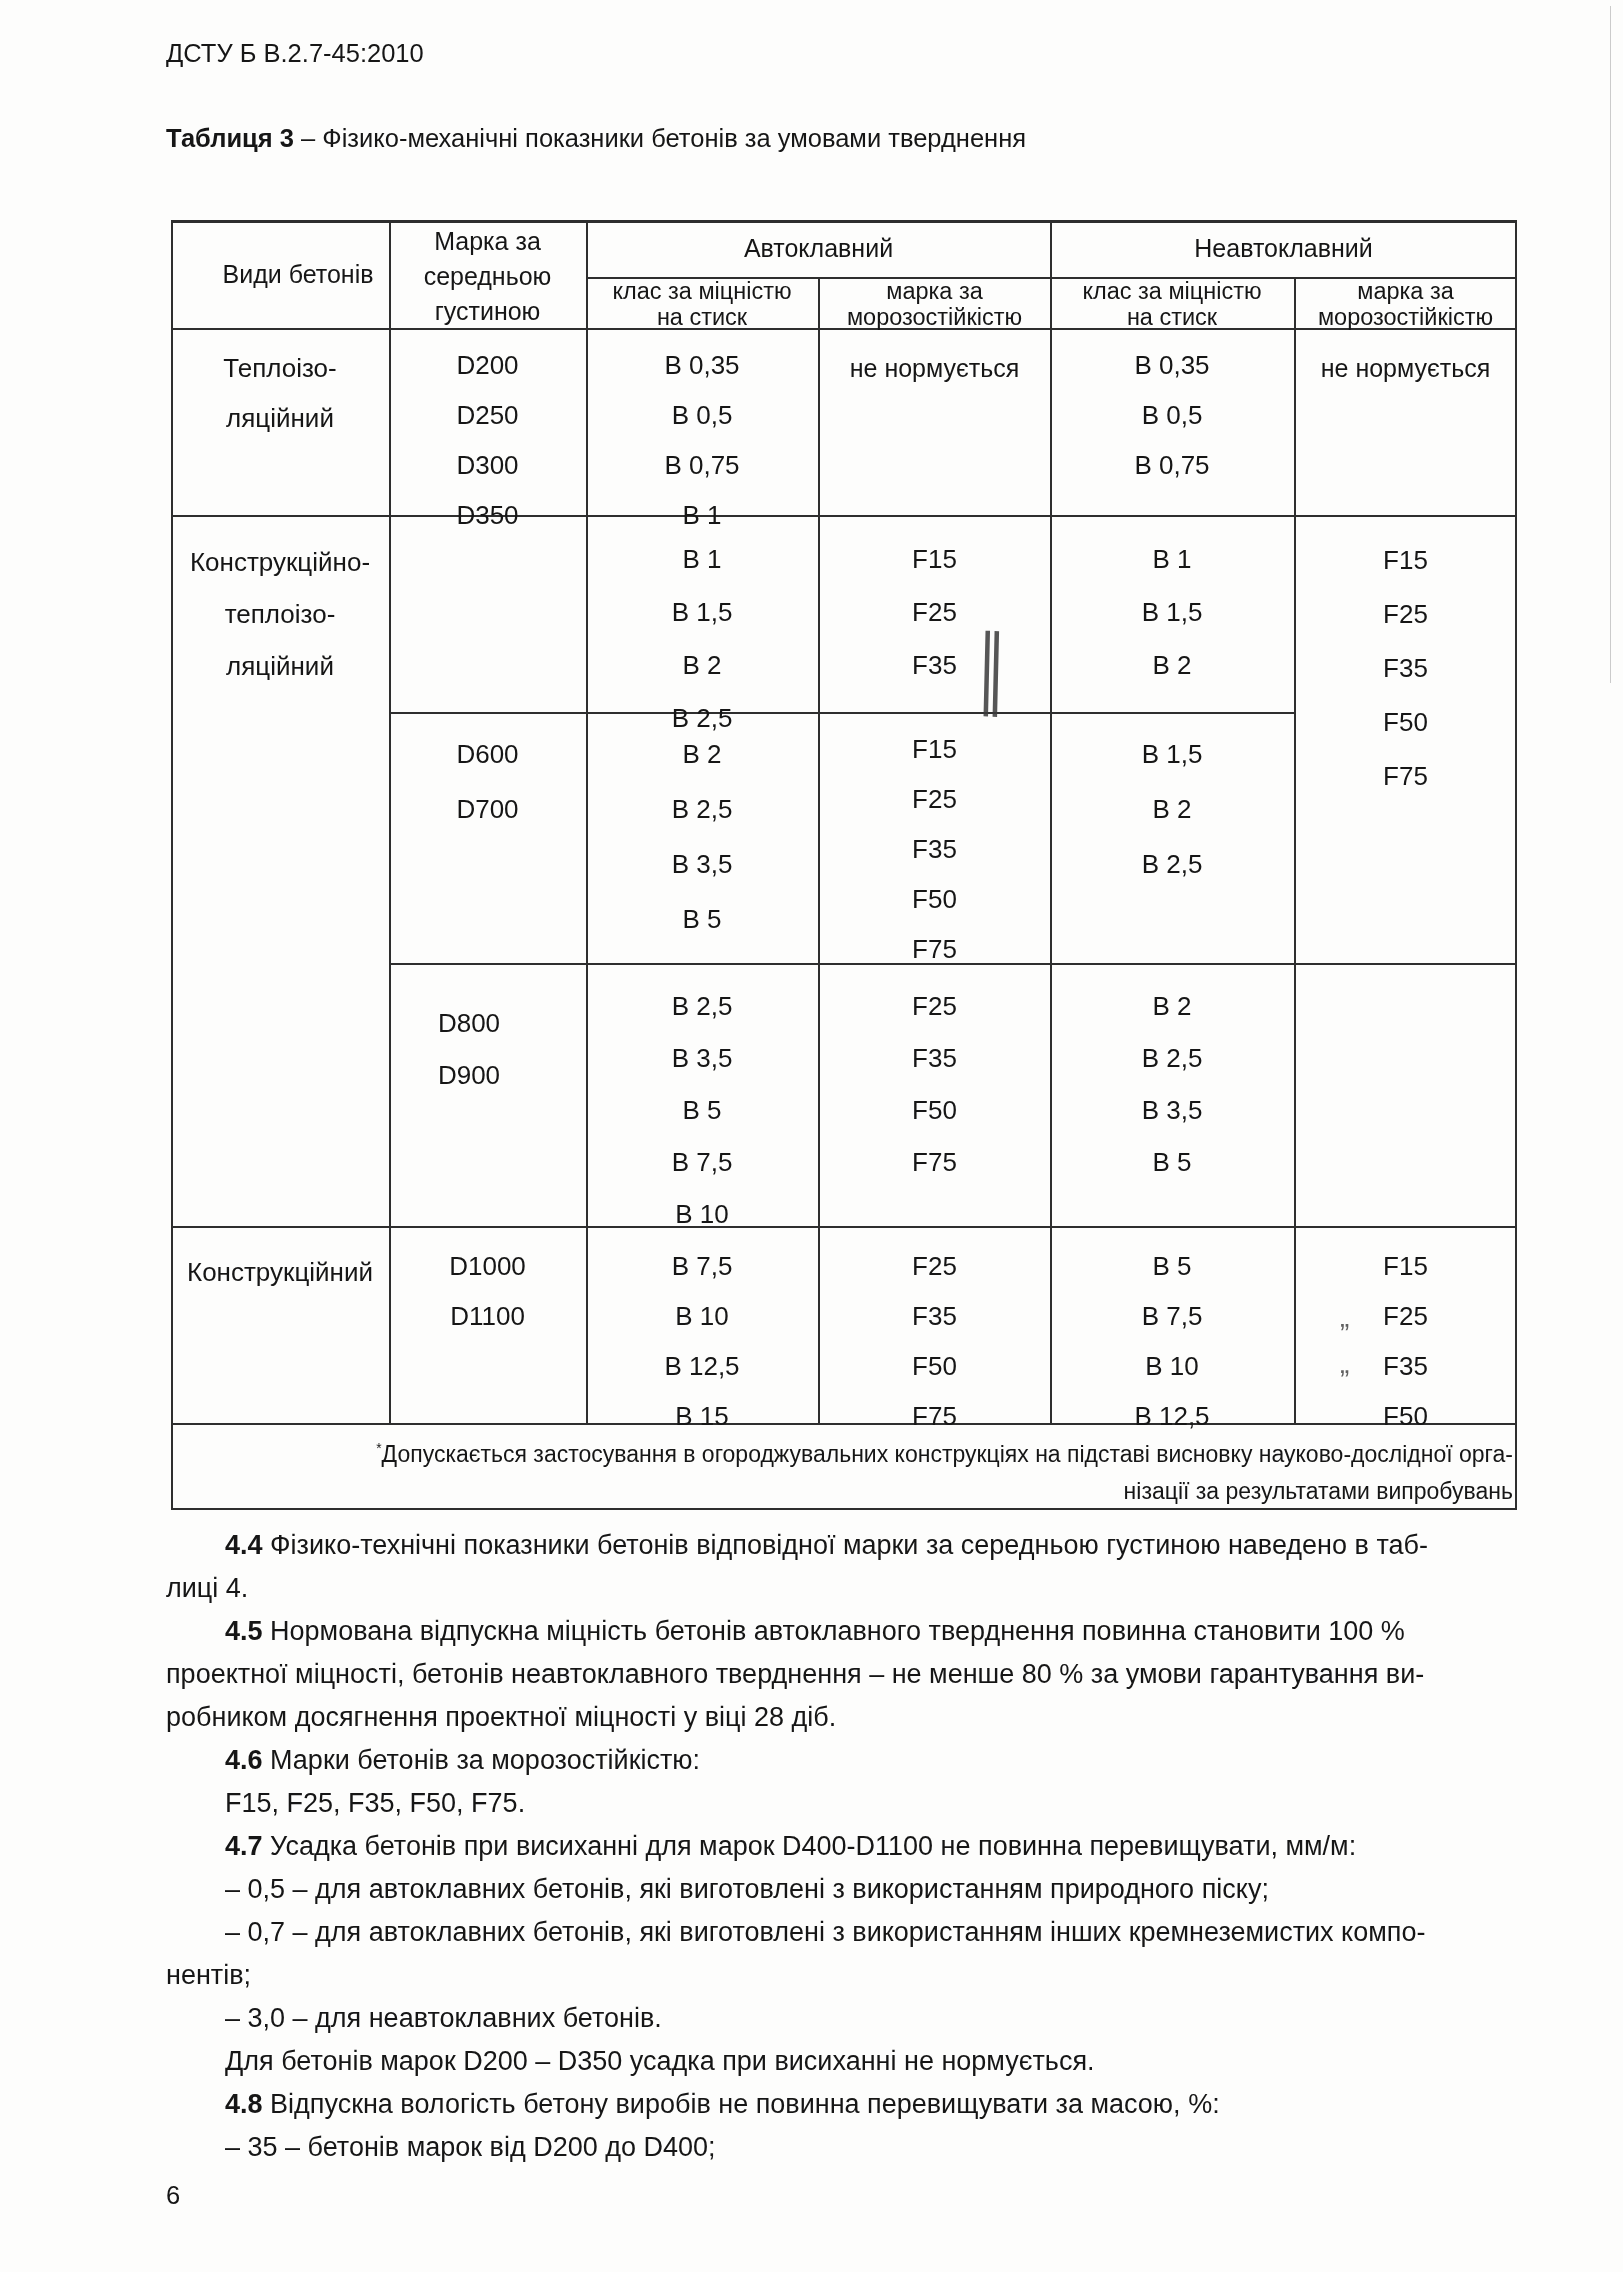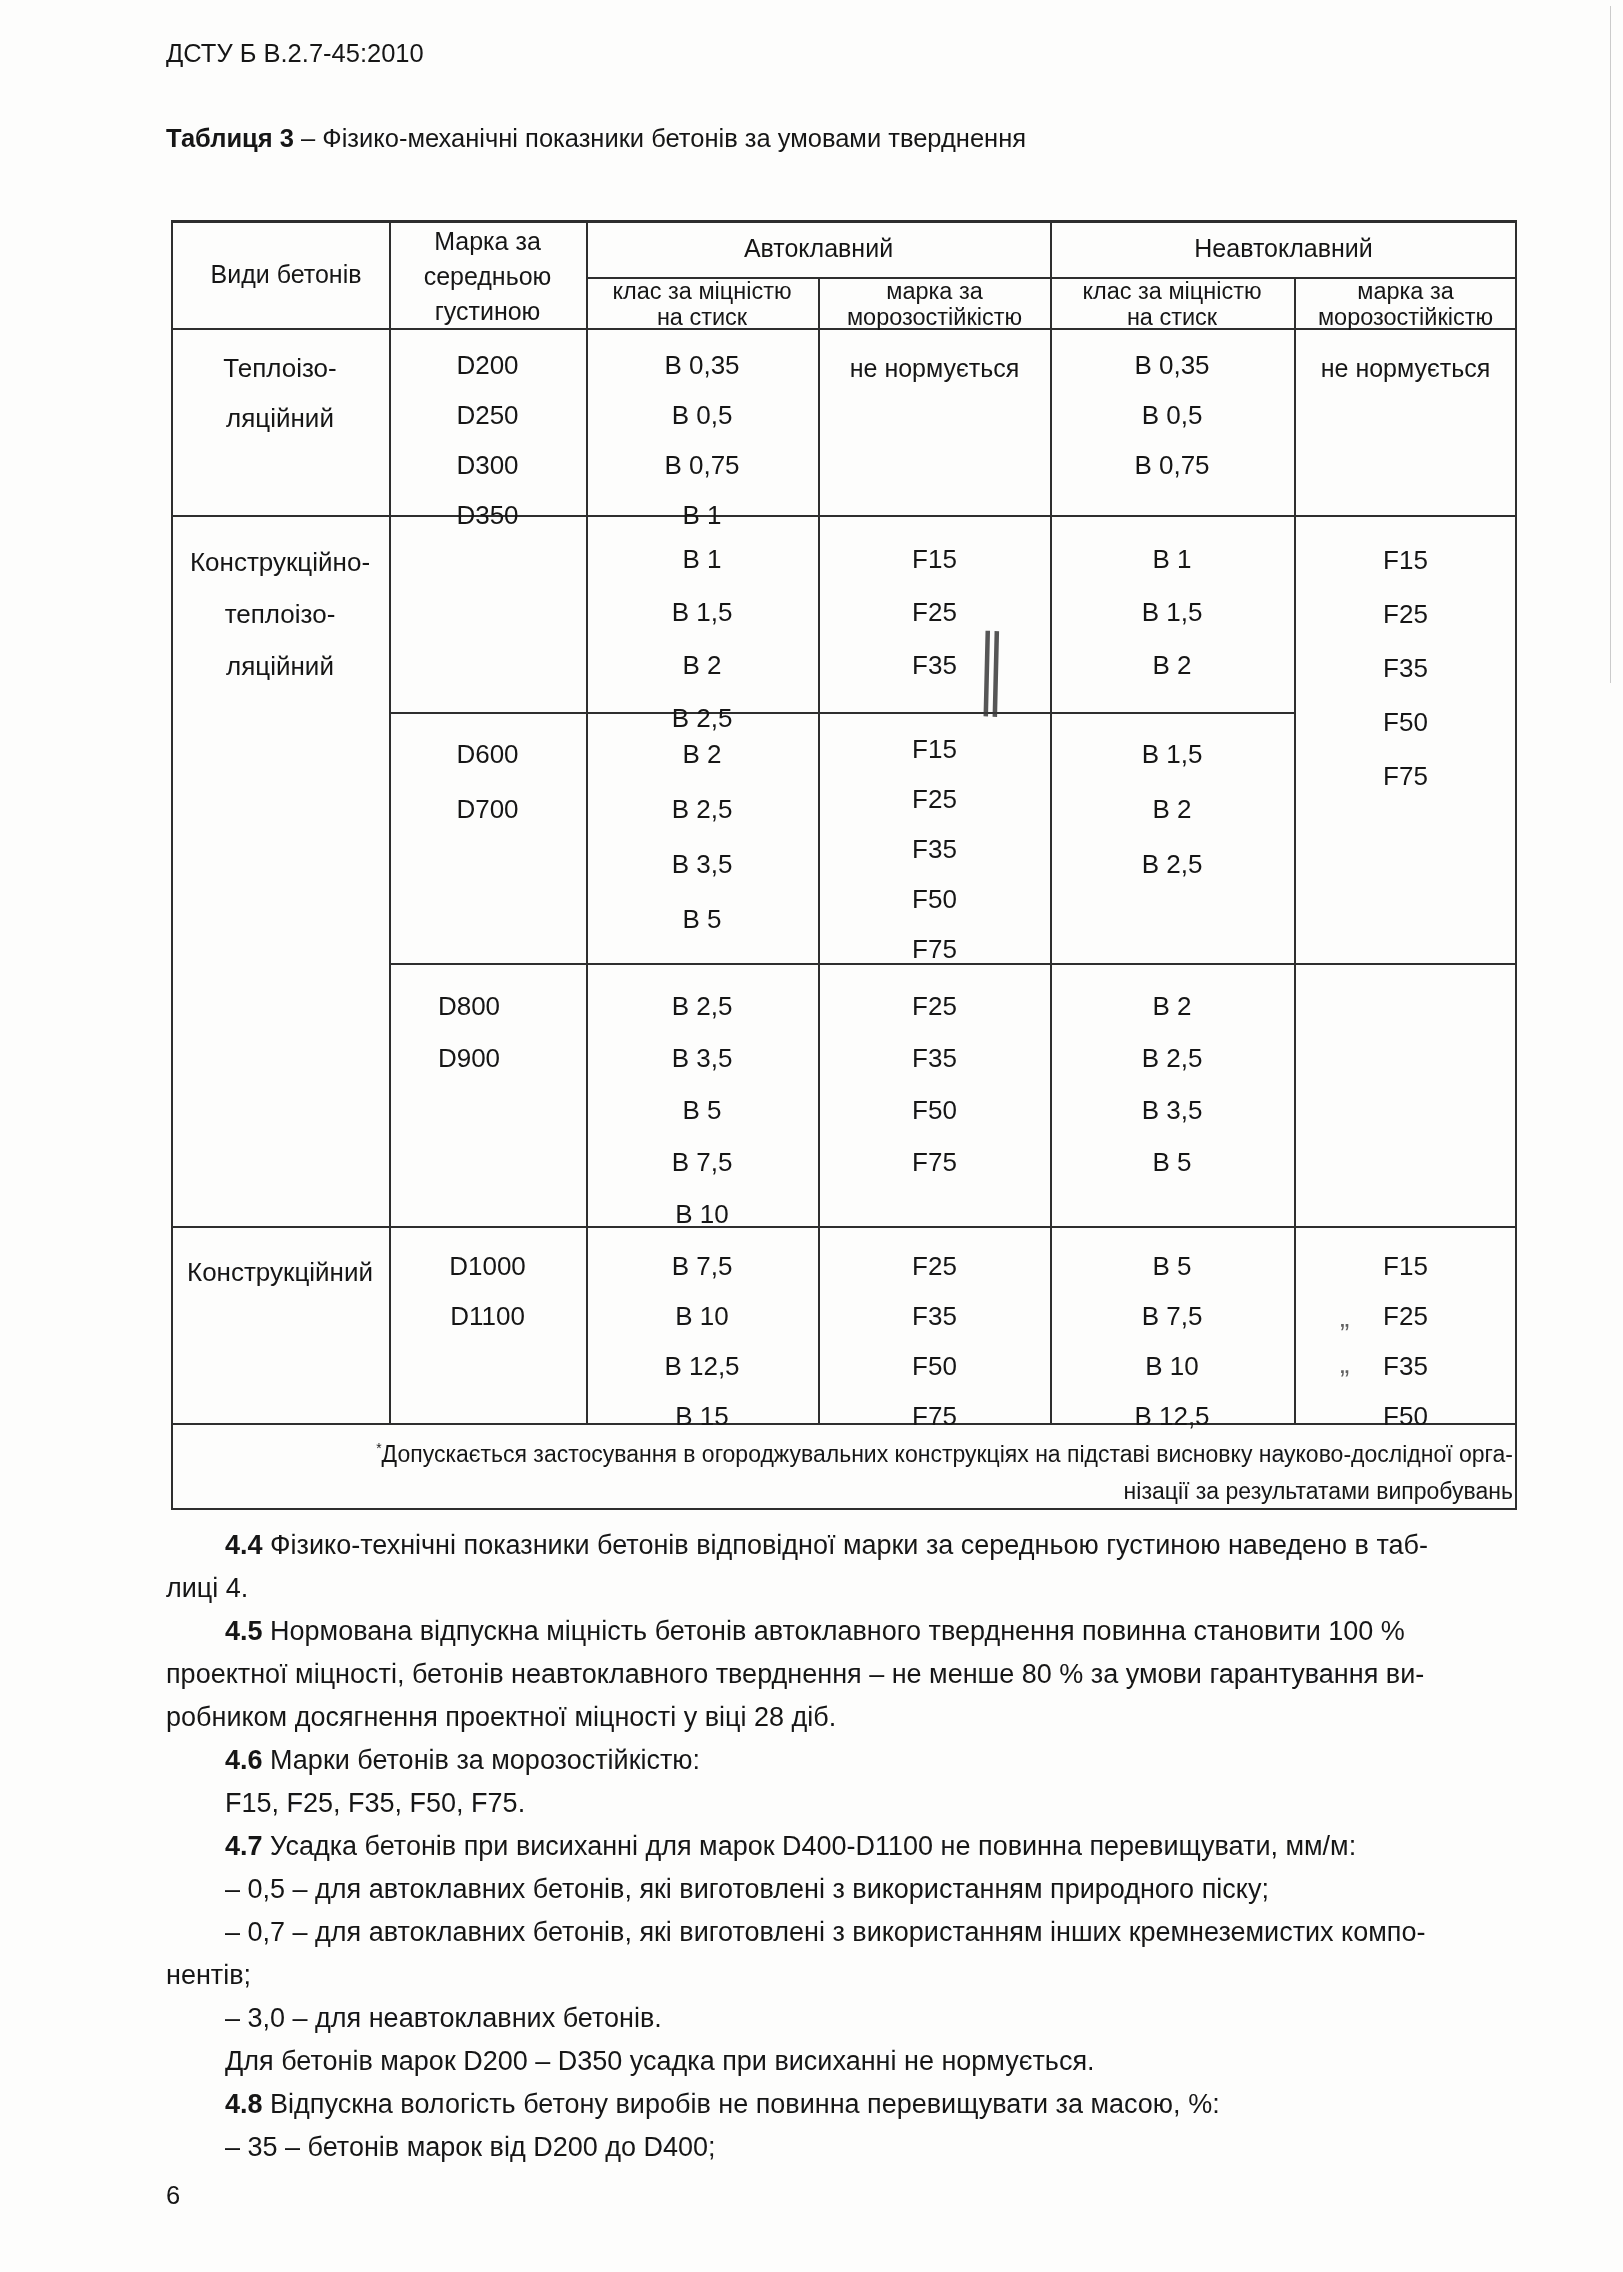--- a/index.html
+++ b/index.html
@@ -57,21 +57,21 @@
     <div class="gl h" style="top:0;left:0;width:1346px;height:2.8px"></div>
     <div class="gl h" style="top:57px;left:415px;width:931px"></div>
     <div class="gl h" style="top:108px;left:0;width:1346px"></div>
     <div class="gl h" style="top:295px;left:0;width:1346px"></div>
     <div class="gl h" style="top:492px;left:218px;width:905px"></div>
     <div class="gl h" style="top:743px;left:218px;width:1128px"></div>
     <div class="gl h" style="top:1006px;left:0;width:1346px"></div>
     <div class="gl h" style="top:1203px;left:0;width:1346px"></div>
     <div class="gl h" style="top:1288px;left:0;width:1346px"></div>
 
-    <div class="cell hdr" style="left:4px;top:0;width:222px;height:108px">
+    <div class="cell hdr" style="left:16px;top:0;width:222px;height:108px">
       <span>Види бетонів</span>
     </div>
     <div class="cell" style="left:218px;top:0;width:197px;height:108px">
       <div class="hstack">
           <div class="vl">Марка за</div>
           <div class="vl">середньою</div>
           <div class="vl">густиною</div>
         </div>
     </div>
     <div class="cell hdr" style="left:879px;top:0;width:467px;height:57px">
@@ -209,21 +209,21 @@
         </div>
     </div>
     <div class="cell" style="left:879px;top:492px;width:244px;height:251px">
       <div style="padding-top:15px;line-height:55px">
           <div class="vl">В 1,5</div>
           <div class="vl">В 2</div>
           <div class="vl">В 2,5</div>
         </div>
     </div>
 
-    <div class="cell" style="left:218px;top:743px;width:160px;height:262px">
+    <div class="cell" style="left:218px;top:760px;width:160px;height:262px">
       <div style="padding-top:16.6px;line-height:52px">
           <div class="vl">D800</div>
           <div class="vl">D900</div>
         </div>
     </div>
     <div class="cell" style="left:415px;top:743px;width:232px;height:262px">
       <div style="padding-top:16.6px;line-height:52px">
           <div class="vl">В 2,5</div>
           <div class="vl">В 3,5</div>
           <div class="vl">В 5</div>

